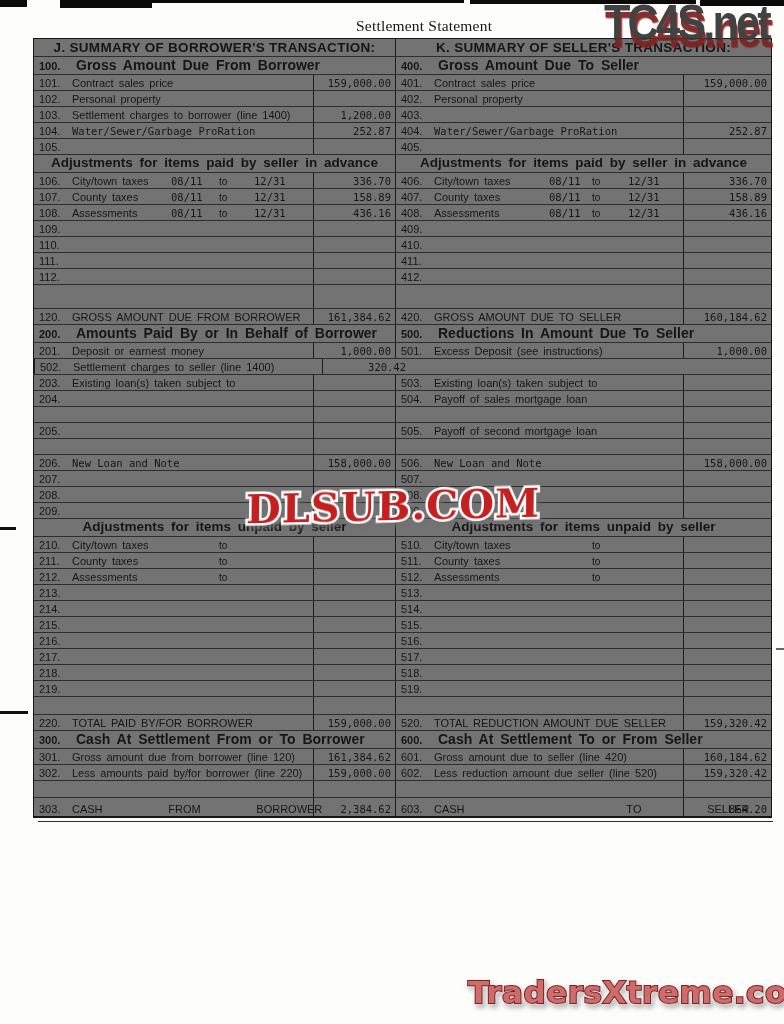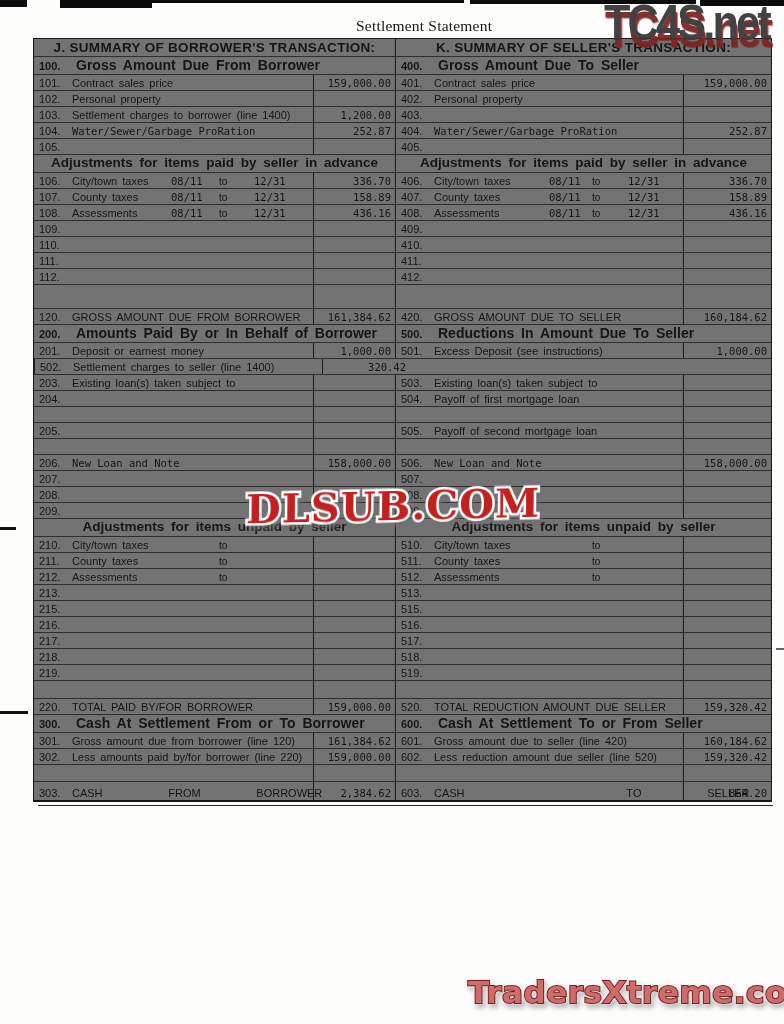--- a/index.html
+++ b/index.html
@@ -347,21 +347,21 @@
       </div>
     </div>
     <div class="row item">
       <div class="half l">
         <span class="num">204.</span>
         <span class="lbl"></span>
         <span class="amt"></span>
       </div>
       <div class="half r">
         <span class="num">504.</span>
-        <span class="lbl">Payoff of first mortgage loan</span>
+        <span class="lbl">Payoff of sales mortgage loan</span>
         <span class="amt"></span>
       </div>
     </div>
     <div class="row item">
       <div class="half l">
         <span class="amt"></span>
       </div>
       <div class="half r">
         <span class="amt"></span>
       </div>
@@ -485,20 +485,32 @@
       </div>
     </div>
     <div class="row item">
       <div class="half l">
         <span class="num">213.</span>
         <span class="lbl"></span>
         <span class="amt"></span>
       </div>
       <div class="half r">
         <span class="num">513.</span>
+        <span class="lbl"></span>
+        <span class="amt"></span>
+      </div>
+    </div>
+    <div class="row item">
+      <div class="half l">
+        <span class="num">214.</span>
+        <span class="lbl"></span>
+        <span class="amt"></span>
+      </div>
+      <div class="half r">
+        <span class="num">514.</span>
         <span class="lbl"></span>
         <span class="amt"></span>
       </div>
     </div>
     <div class="row item">
       <div class="half l">
         <span class="num">215.</span>
         <span class="lbl"></span>
         <span class="amt"></span>
       </div>

